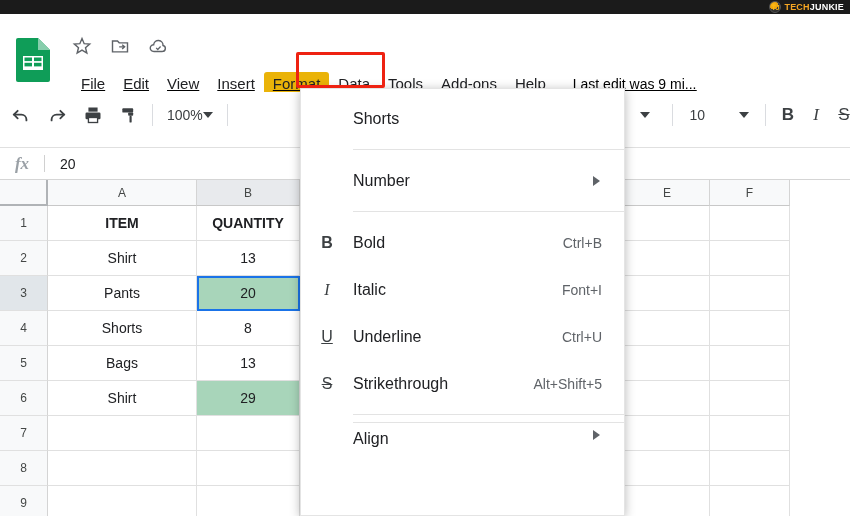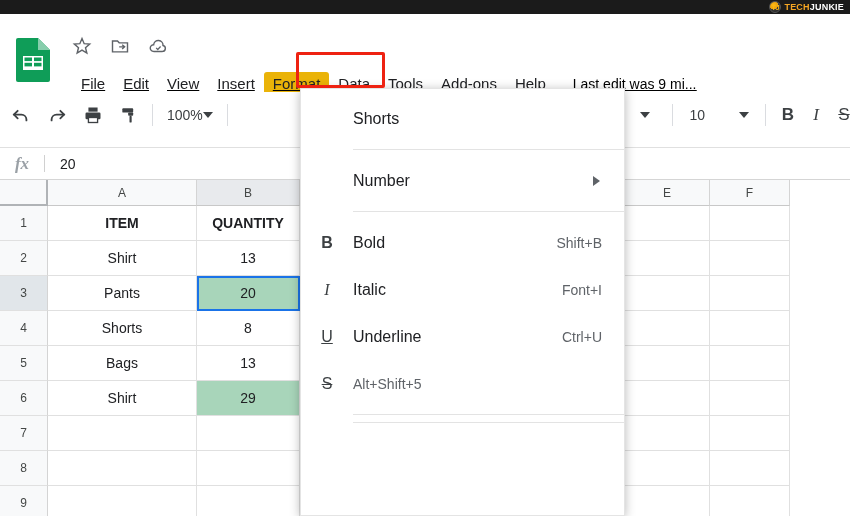--- a/index.html
+++ b/index.html
@@ -352,34 +352,40 @@
       <div class="mdiv"></div>
       <div class="mrow">
         <span class="micon"></span>
         <span class="mlabel">Number</span>
         <span class="marrow"></span>
       </div>
       <div class="mdiv"></div>
       <div class="mrow">
         <span class="micon" style="font-weight: bold; font-family: &quot;Liberation Sans&quot;, sans-serif;">B</span>
         <span class="mlabel">Bold</span>
-        <span class="mshort">Shift+B</span>
+        <span class="mshort">Ctrl+B</span>
       </div>
       <div class="mrow">
         <span class="micon" style="font-style: italic;">I</span>
         <span class="mlabel">Italic</span>
         <span class="mshort">Font+I</span>
       </div>
       <div class="mrow">
         <span class="micon" style="text-decoration: underline; font-family: &quot;Liberation Sans&quot;, sans-serif;">U</span>
         <span class="mlabel">Underline</span>
         <span class="mshort">Ctrl+U</span>
       </div>
       <div class="mrow">
         <span class="micon" style="text-decoration: line-through; font-family: &quot;Liberation Sans&quot;, sans-serif;">S</span>
+        <span class="mlabel">Strikethrough</span>
         <span class="mshort">Alt+Shift+5</span>
       </div>
       <div class="mdiv"></div>
       <div class="mdiv"></div>
+      <div class="mrow clipped">
+        <span class="micon"></span>
+        <span class="mlabel">Align</span>
+        <span class="marrow"></span>
+      </div>
     </div>
 
   <div class="redbox"></div>
 </div>
 
 </body></html>

